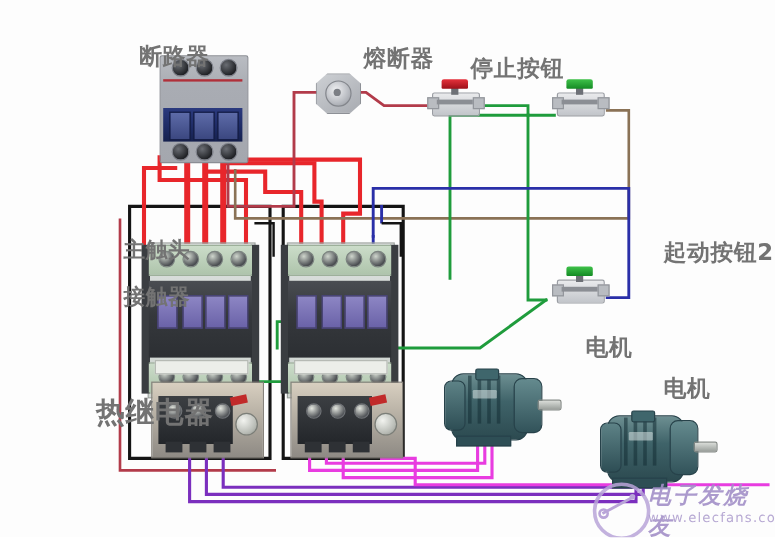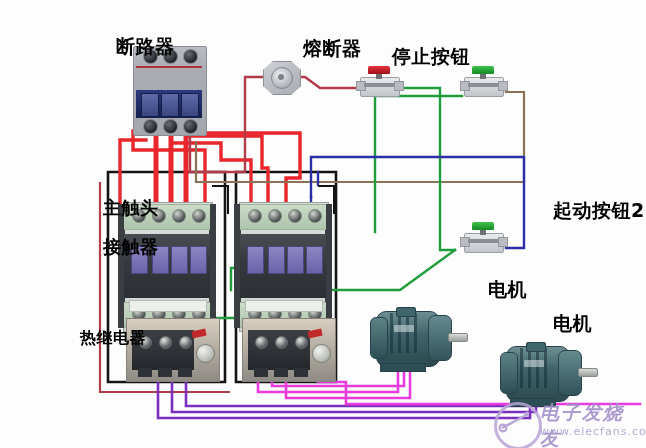--- a/index.html
+++ b/index.html
@@ -1,18 +1,18 @@
 <!DOCTYPE html>
 <html><head>
 <meta charset="utf-8">
 <style>
   html,body{margin:0;padding:0;background:#ffffff;}
   body{font-family:"DejaVu Sans","Liberation Sans",sans-serif;}
   #stage{position:relative;width:646px;height:448px;background:#fdfdfd;overflow:hidden;}
-  .lbl{position:absolute;color:#000000;font-weight:700;white-space:nowrap;letter-spacing:.5px;padding-left:48px;}
+  .lbl{position:absolute;color:#737373;font-weight:700;white-space:nowrap;letter-spacing:.5px;padding-left:48px;}
   svg.wires{position:absolute;left:0;top:0;width:646px;height:448px;}
   .dev{position:absolute;}
 
   
   .cb-body{position:absolute;left:0;top:0;width:72px;height:88px;background:
      linear-gradient(180deg,#b9bcc2 0%,#a9acb3 28%,#a4a7ae 100%);
      border:1px solid #8a8d94;border-radius:2px;}
   .cb-blue{position:absolute;left:3px;top:44px;width:66px;height:28px;
      background:linear-gradient(180deg,#2b3a7e 0%,#1d2a63 60%,#16214e 100%);}
   .cb-redline{position:absolute;left:3px;top:20px;width:66px;height:2px;background:#b0303a;}
@@ -312,21 +312,21 @@
     <div class="mt-box"></div>
     <div class="mt-plate"></div>
   </div>
 
   <div class="lbl" style="left:68px;top:34px;font-size:19px;">断路器</div>
   <div class="lbl" style="left:344px;top:44px;font-size:19px;">停止按钮</div>
   <div class="lbl" style="left:255px;top:36px;font-size:19px;">熔断器</div>
   <div class="lbl" style="left:505px;top:198px;font-size:19px;">起动按钮2</div>
   <div class="lbl" style="left:55px;top:235px;font-size:18px;">接触器</div>
   <div class="lbl" style="left:55px;top:196px;font-size:18px;">主触头</div>
-  <div class="lbl" style="left:32px;top:328px;font-size:16px;">热继电器</div>
+  <div class="lbl" style="left:32px;top:328px;font-size:24px;">热继电器</div>
   <div class="lbl" style="left:440px;top:277px;font-size:19px;">电机</div>
   <div class="lbl" style="left:505px;top:311px;font-size:19px;">电机</div>
 
   <div id="wm">
     <div class="wm-ring"></div>
     <svg style="position:absolute;left:4px;top:12px;width:36px;height:26px;" viewBox="0 0 36 26">
       <line x1="4" y1="18" x2="30" y2="4" stroke="#b9a5d8" stroke-width="2.4"></line>
       <circle cx="5" cy="18" r="3.4" fill="none" stroke="#b9a5d8" stroke-width="2.2"></circle>
       <circle cx="29" cy="4" r="2.4" fill="#b9a5d8"></circle>
     </svg>

